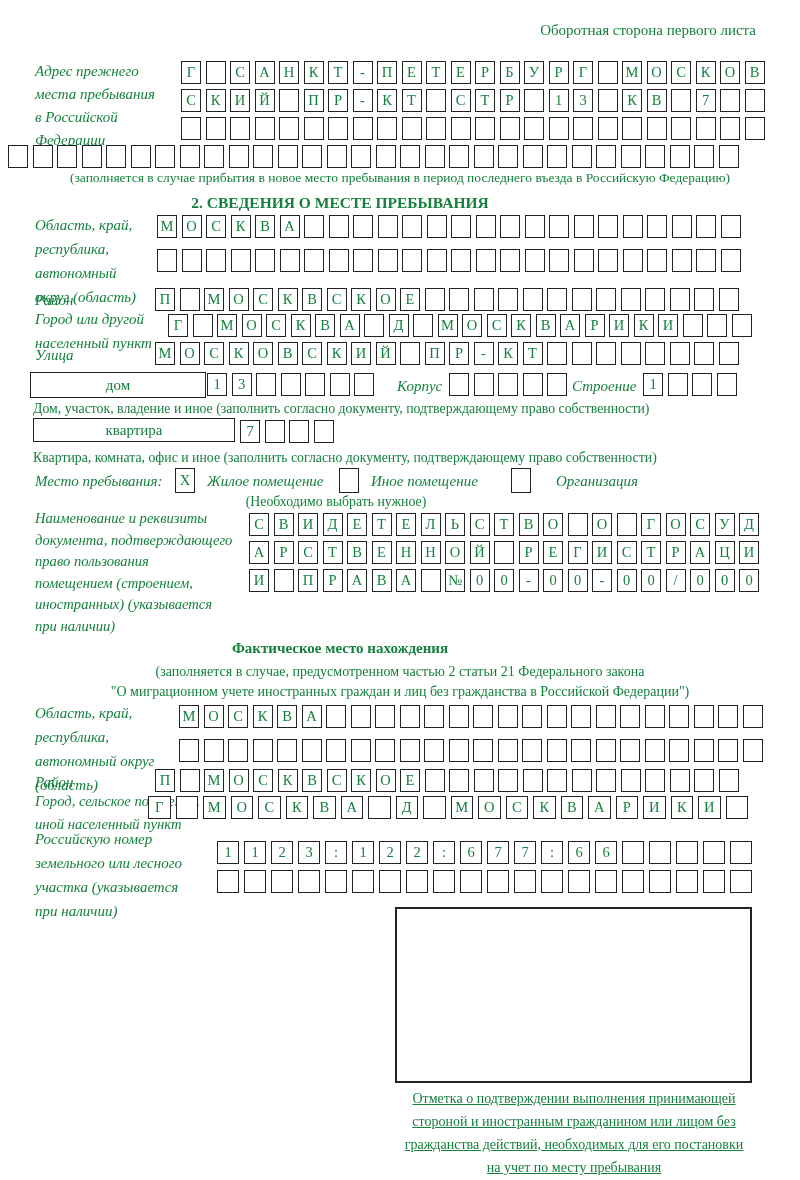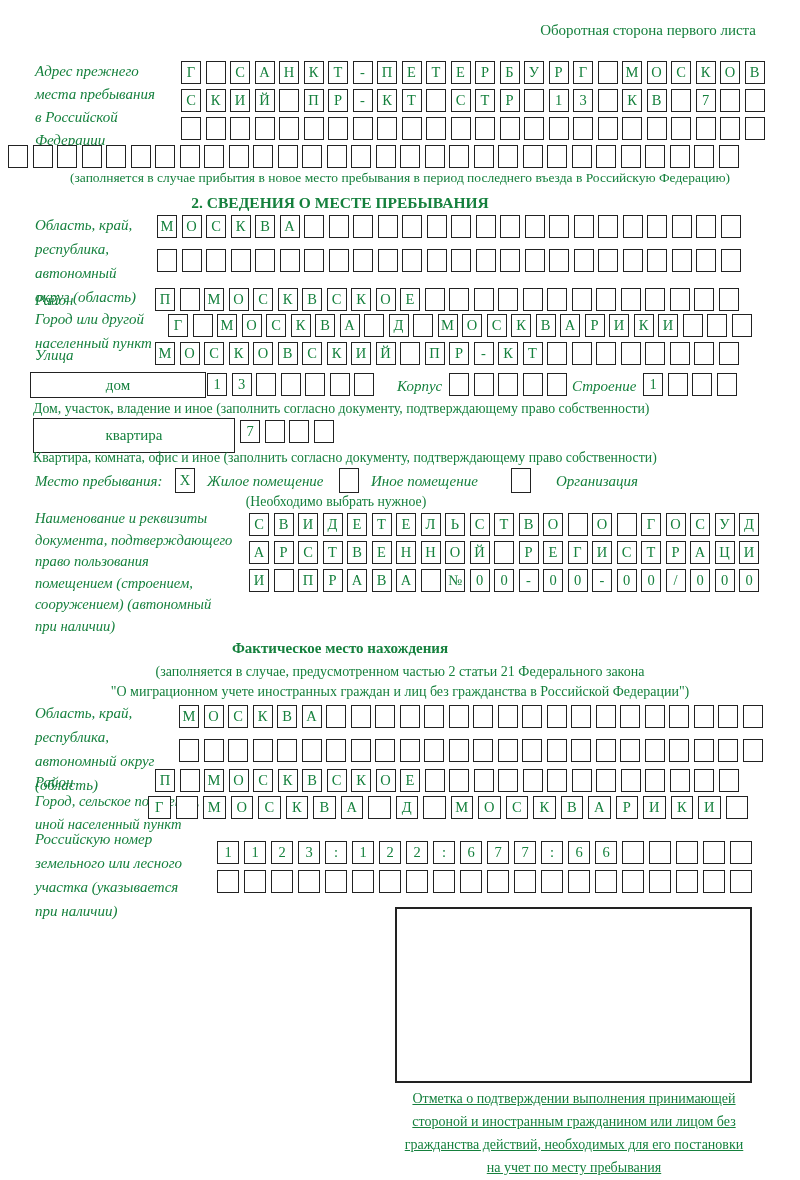--- a/index.html
+++ b/index.html
@@ -325,21 +325,21 @@
     </div>
   <div class="abs lbl" style="left:572px;top:375px;">Строение</div>
   <div class="abs cellrow" style="left:643px;top:373px;">
       <span class="cell">1</span>
       <span class="cell"></span>
       <span class="cell"></span>
       <span class="cell"></span>
     </div>
   <div class="abs smallnote" style="left:33px;top:401px;">Дом, участок, владение и иное (заполнить согласно документу, подтверждающему право собственности)</div>
 
-  <div class="abs labelbox" style="left:33px;top:418px;width:202px;height:35px;">квартира</div>
+  <div class="abs labelbox" style="left:33px;top:418px;width:202px;height:24px;">квартира</div>
   <div class="abs cellrow" style="left:240px;top:420px;">
       <span class="cell">7</span>
       <span class="cell"></span>
       <span class="cell"></span>
       <span class="cell"></span>
     </div>
   <div class="abs smallnote" style="left:33px;top:450px;">Квартира, комната, офис и иное (заполнить согласно документу, подтверждающему право собственности)</div>
 
   <div class="abs lbl" style="left:35px;top:470px;">Место пребывания:</div>
   <span class="abs cell cb" style="left:175px;top:468px;">X</span>
@@ -348,21 +348,21 @@
   <div class="abs lbl" style="left:371px;top:470px;">Иное помещение</div>
   <span class="abs cell cb" style="left:511px;top:468px;"></span>
   <div class="abs lbl" style="left:556px;top:470px;">Организация</div>
   <div class="abs" style="left:136px;top:494px;width:400px;text-align:center;font-size:13.8px;">(Необходимо выбрать нужное)</div>
 
   <div class="abs lbl" style="left:35px;top:508px;width:215px;font-size:14.6px;line-height:21.6px;">
       <div class="line">Наименование и реквизиты</div>
       <div class="line">документа, подтверждающего</div>
       <div class="line">право пользования</div>
       <div class="line">помещением (строением,</div>
-      <div class="line">сооружением) (автономный</div>
+      <div class="line">иностранных) (указывается</div>
       <div class="line">при наличии)</div>
     </div>
   <div class="abs cellrow" style="left:249px;top:513px;">
       <span class="cell">С</span>
       <span class="cell">В</span>
       <span class="cell">И</span>
       <span class="cell">Д</span>
       <span class="cell">Е</span>
       <span class="cell">Т</span>
       <span class="cell">Е</span>

